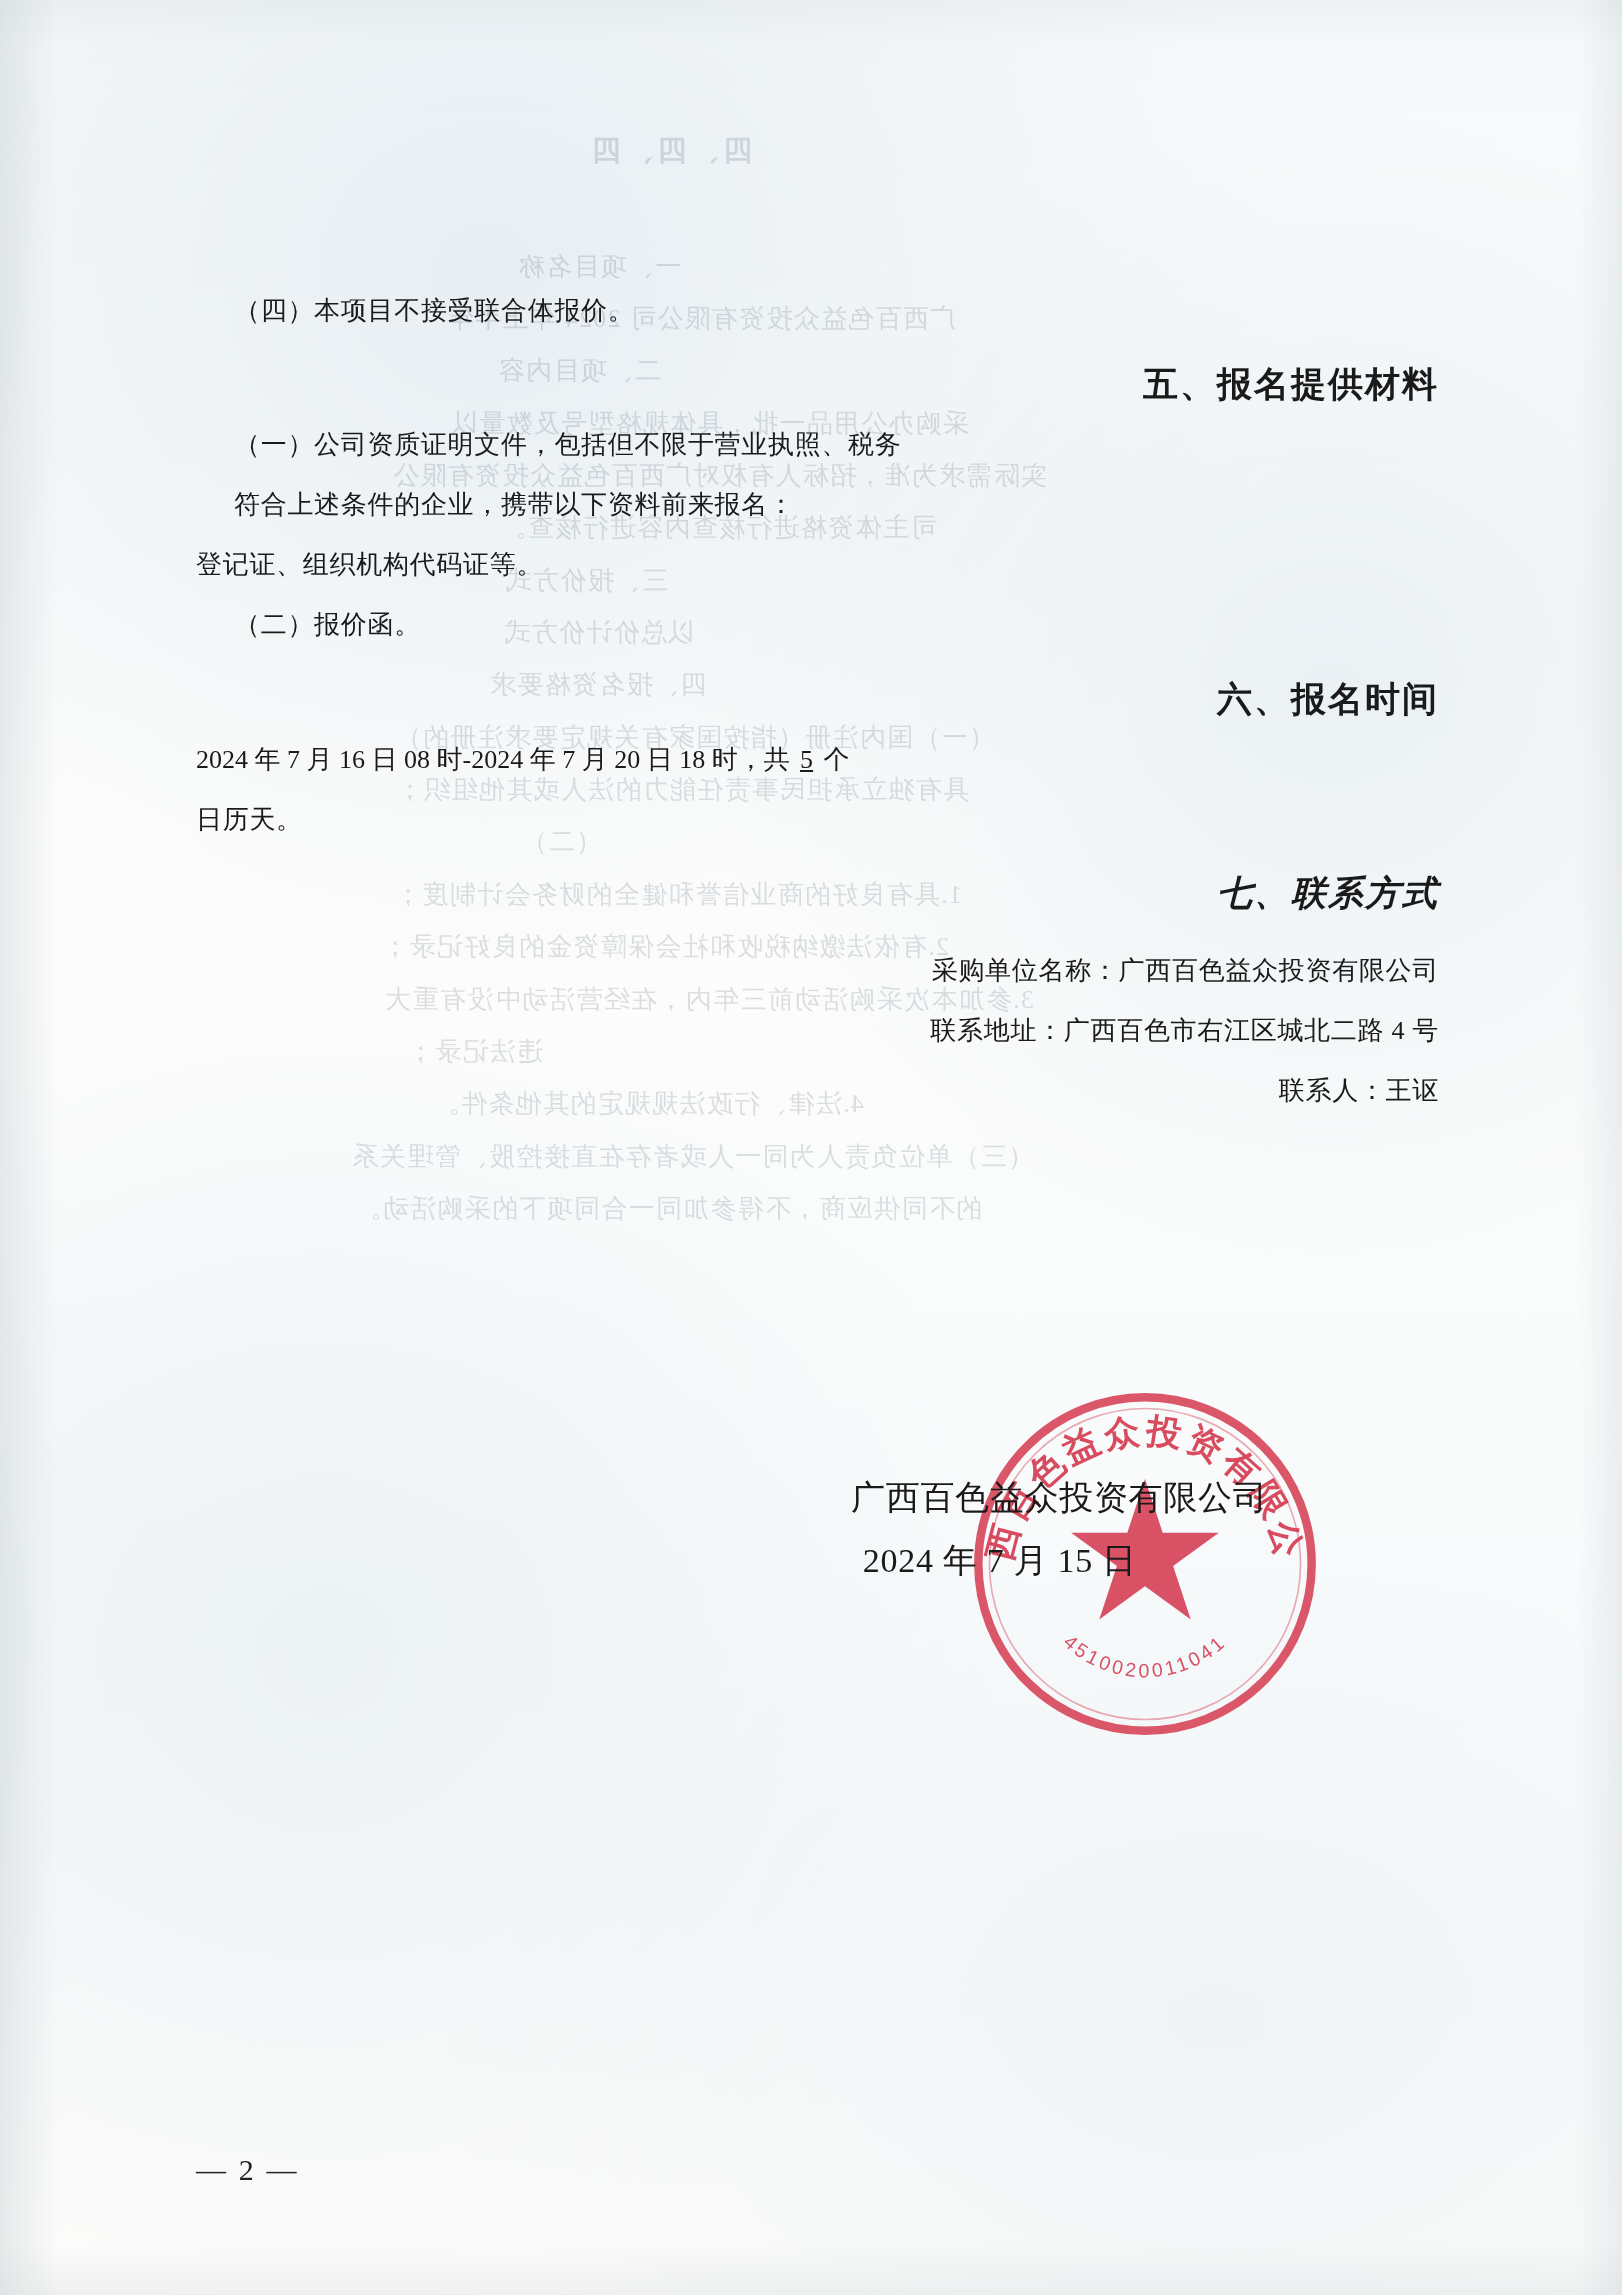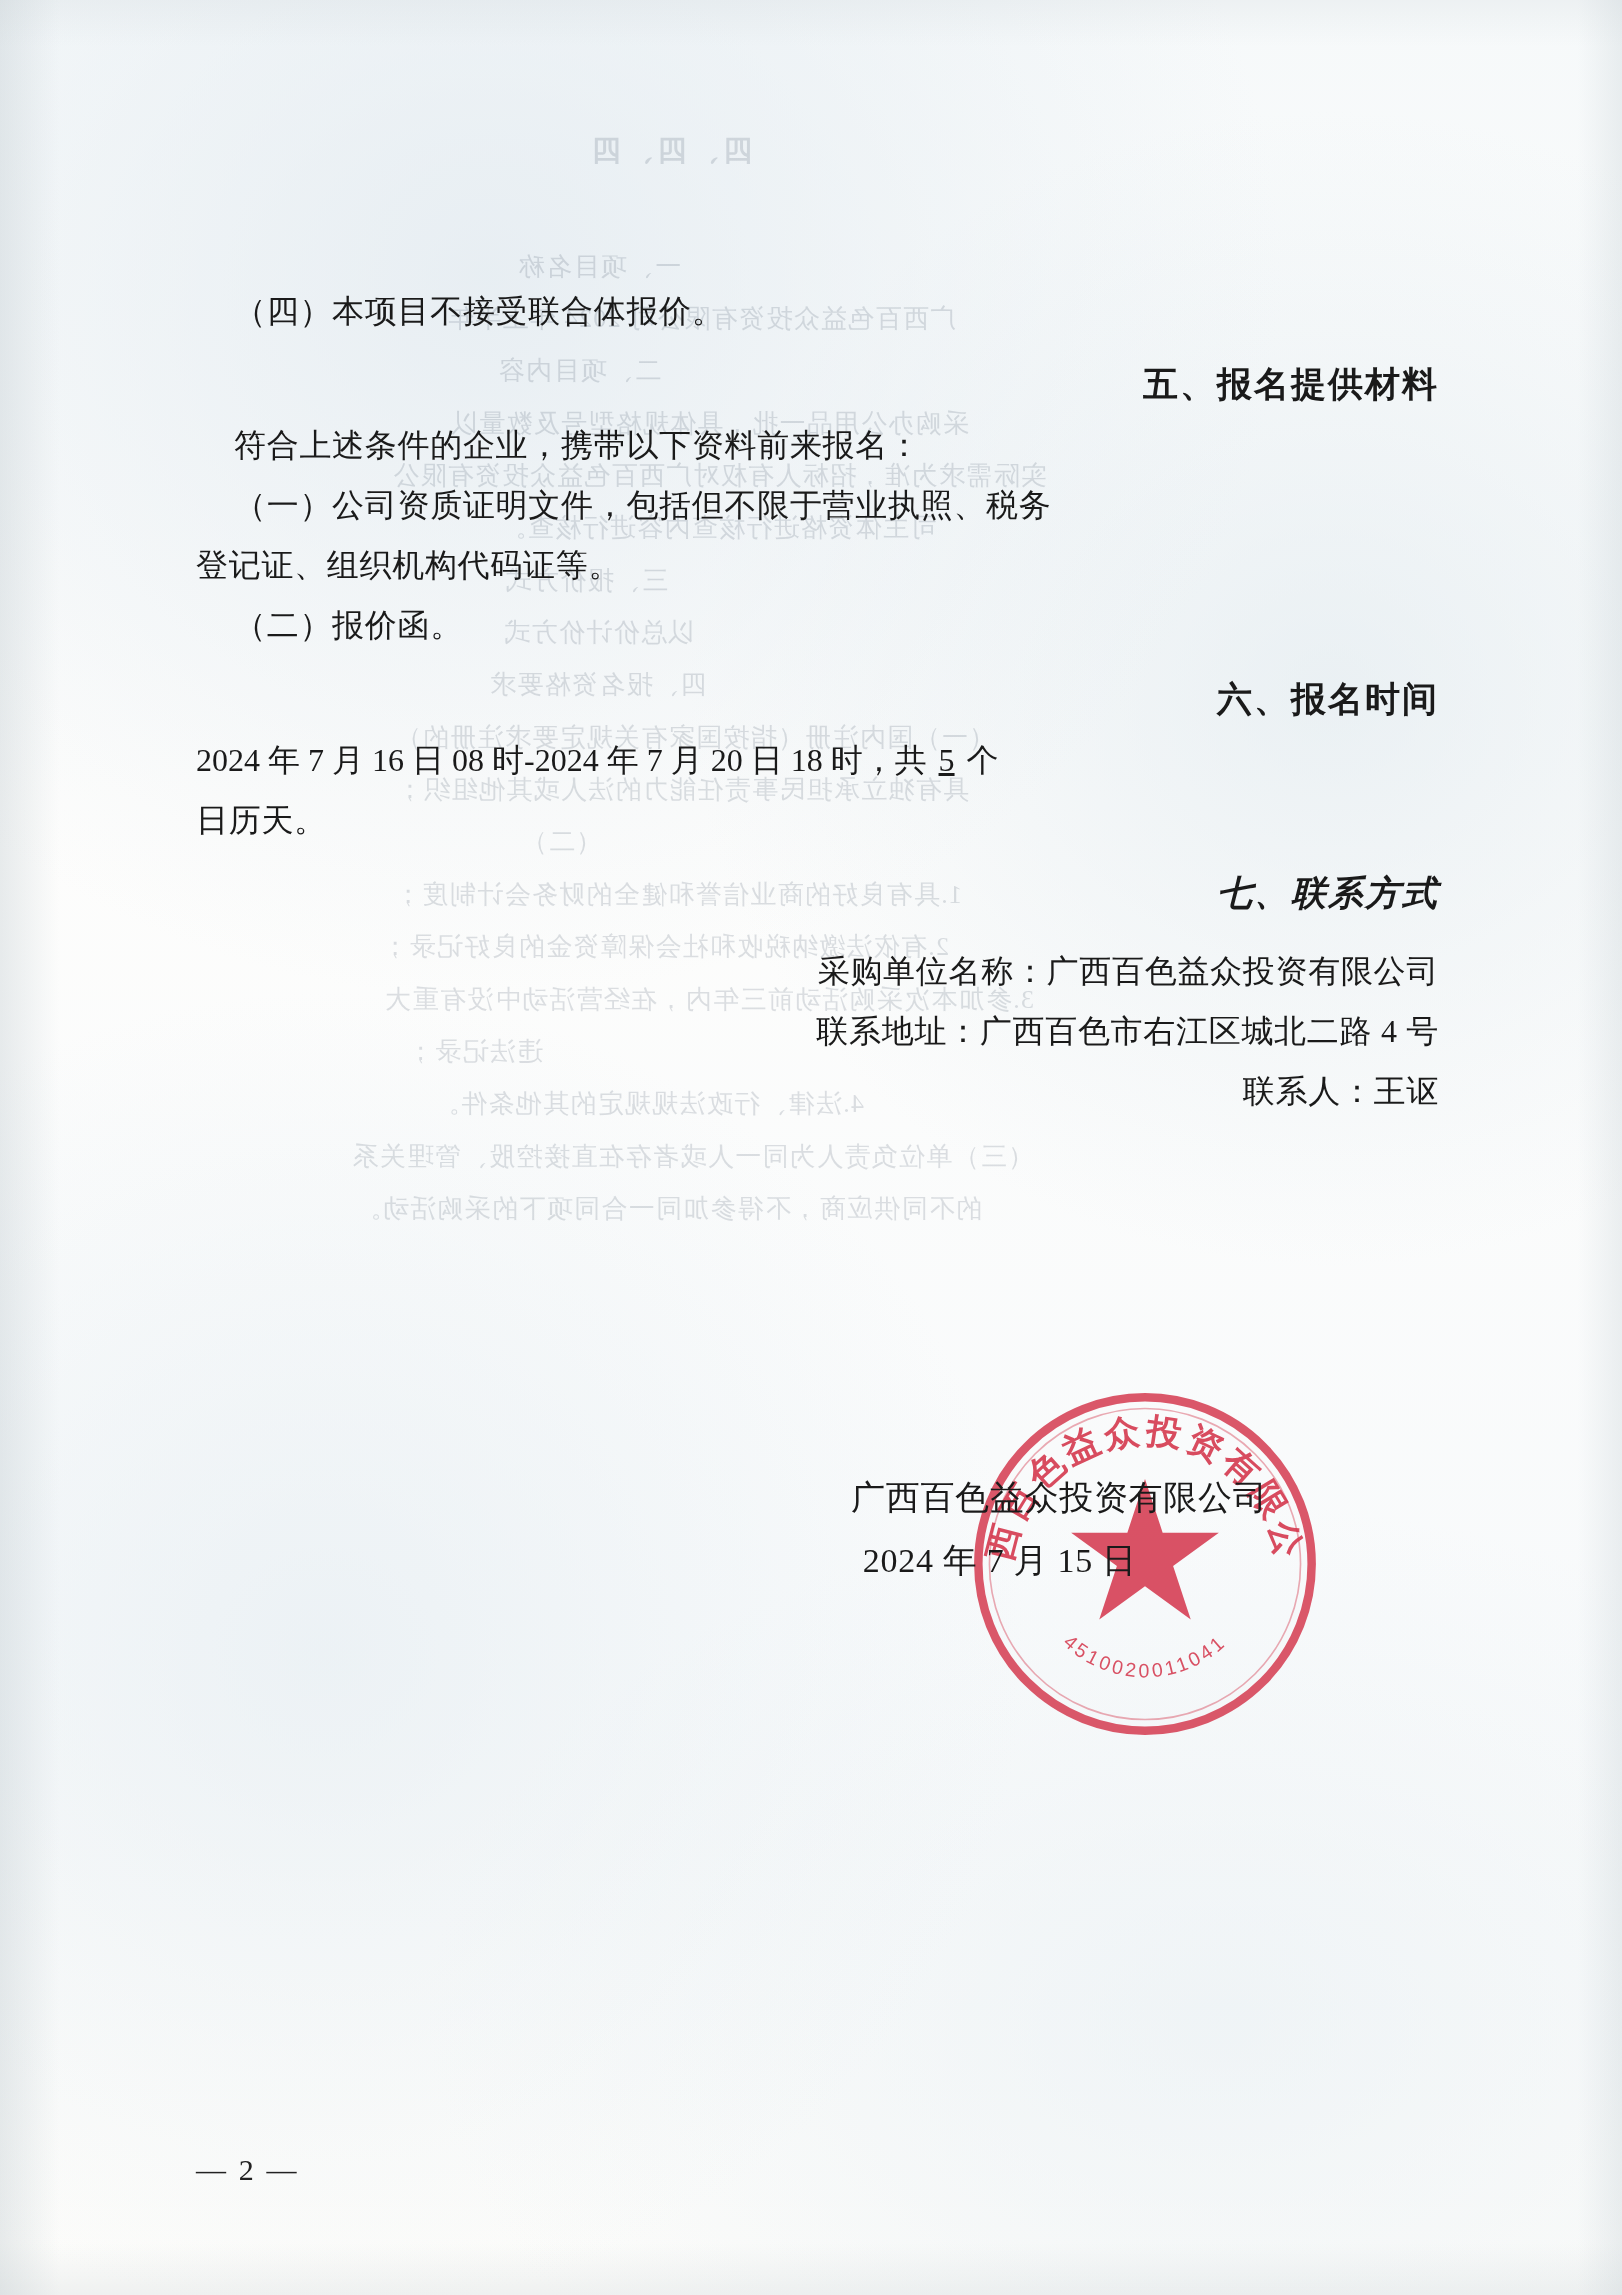--- a/index.html
+++ b/index.html
@@ -64,21 +64,21 @@
 
   
   .content {
     position: absolute;
     left: 196px;
     top: 281px;
     width: 1243px;
     color: #1a1a1a;
   }
   .line {
-    font-size: 32px;
+    font-size: 26px;
     line-height: 60px;
     letter-spacing: 0.7px;
     white-space: nowrap;
   }
   .indent { padding-left: 38px; }
   .heading {
     font-weight: bold;
     font-size: 35px;
     letter-spacing: 2px;
     padding-left: 71px;
@@ -156,23 +156,23 @@
   </div>
 
 <div class="edge-shade"></div>
 
 <div class="content">
 
   <div class="line indent">（四）本项目不接受联合体报价。</div>
 
   <div class="line heading sp-top">五、报名提供材料</div>
 
+  <div class="line indent">（一）公司资质证明文件，包括但不限于营业执照、税务</div>
+
   <div class="line indent">符合上述条件的企业，携带以下资料前来报名：</div>
-
-  <div class="line indent">（一）公司资质证明文件，包括但不限于营业执照、税务</div>
   <div class="line">登记证、组织机构代码证等。</div>
 
   <div class="line indent">（二）报价函。</div>
 
   <div class="line heading sp-top">六、报名时间</div>
 
   <div class="line date-line"><span>2024 年 7 月 16 日 08 时-2024 年 7 月 20 日 18 时，共 </span><span class="u">5</span><span> 个</span></div>
   <div class="line">日历天。</div>
 
   <div class="line heading heading-tight sp-top">七、联系方式</div>

